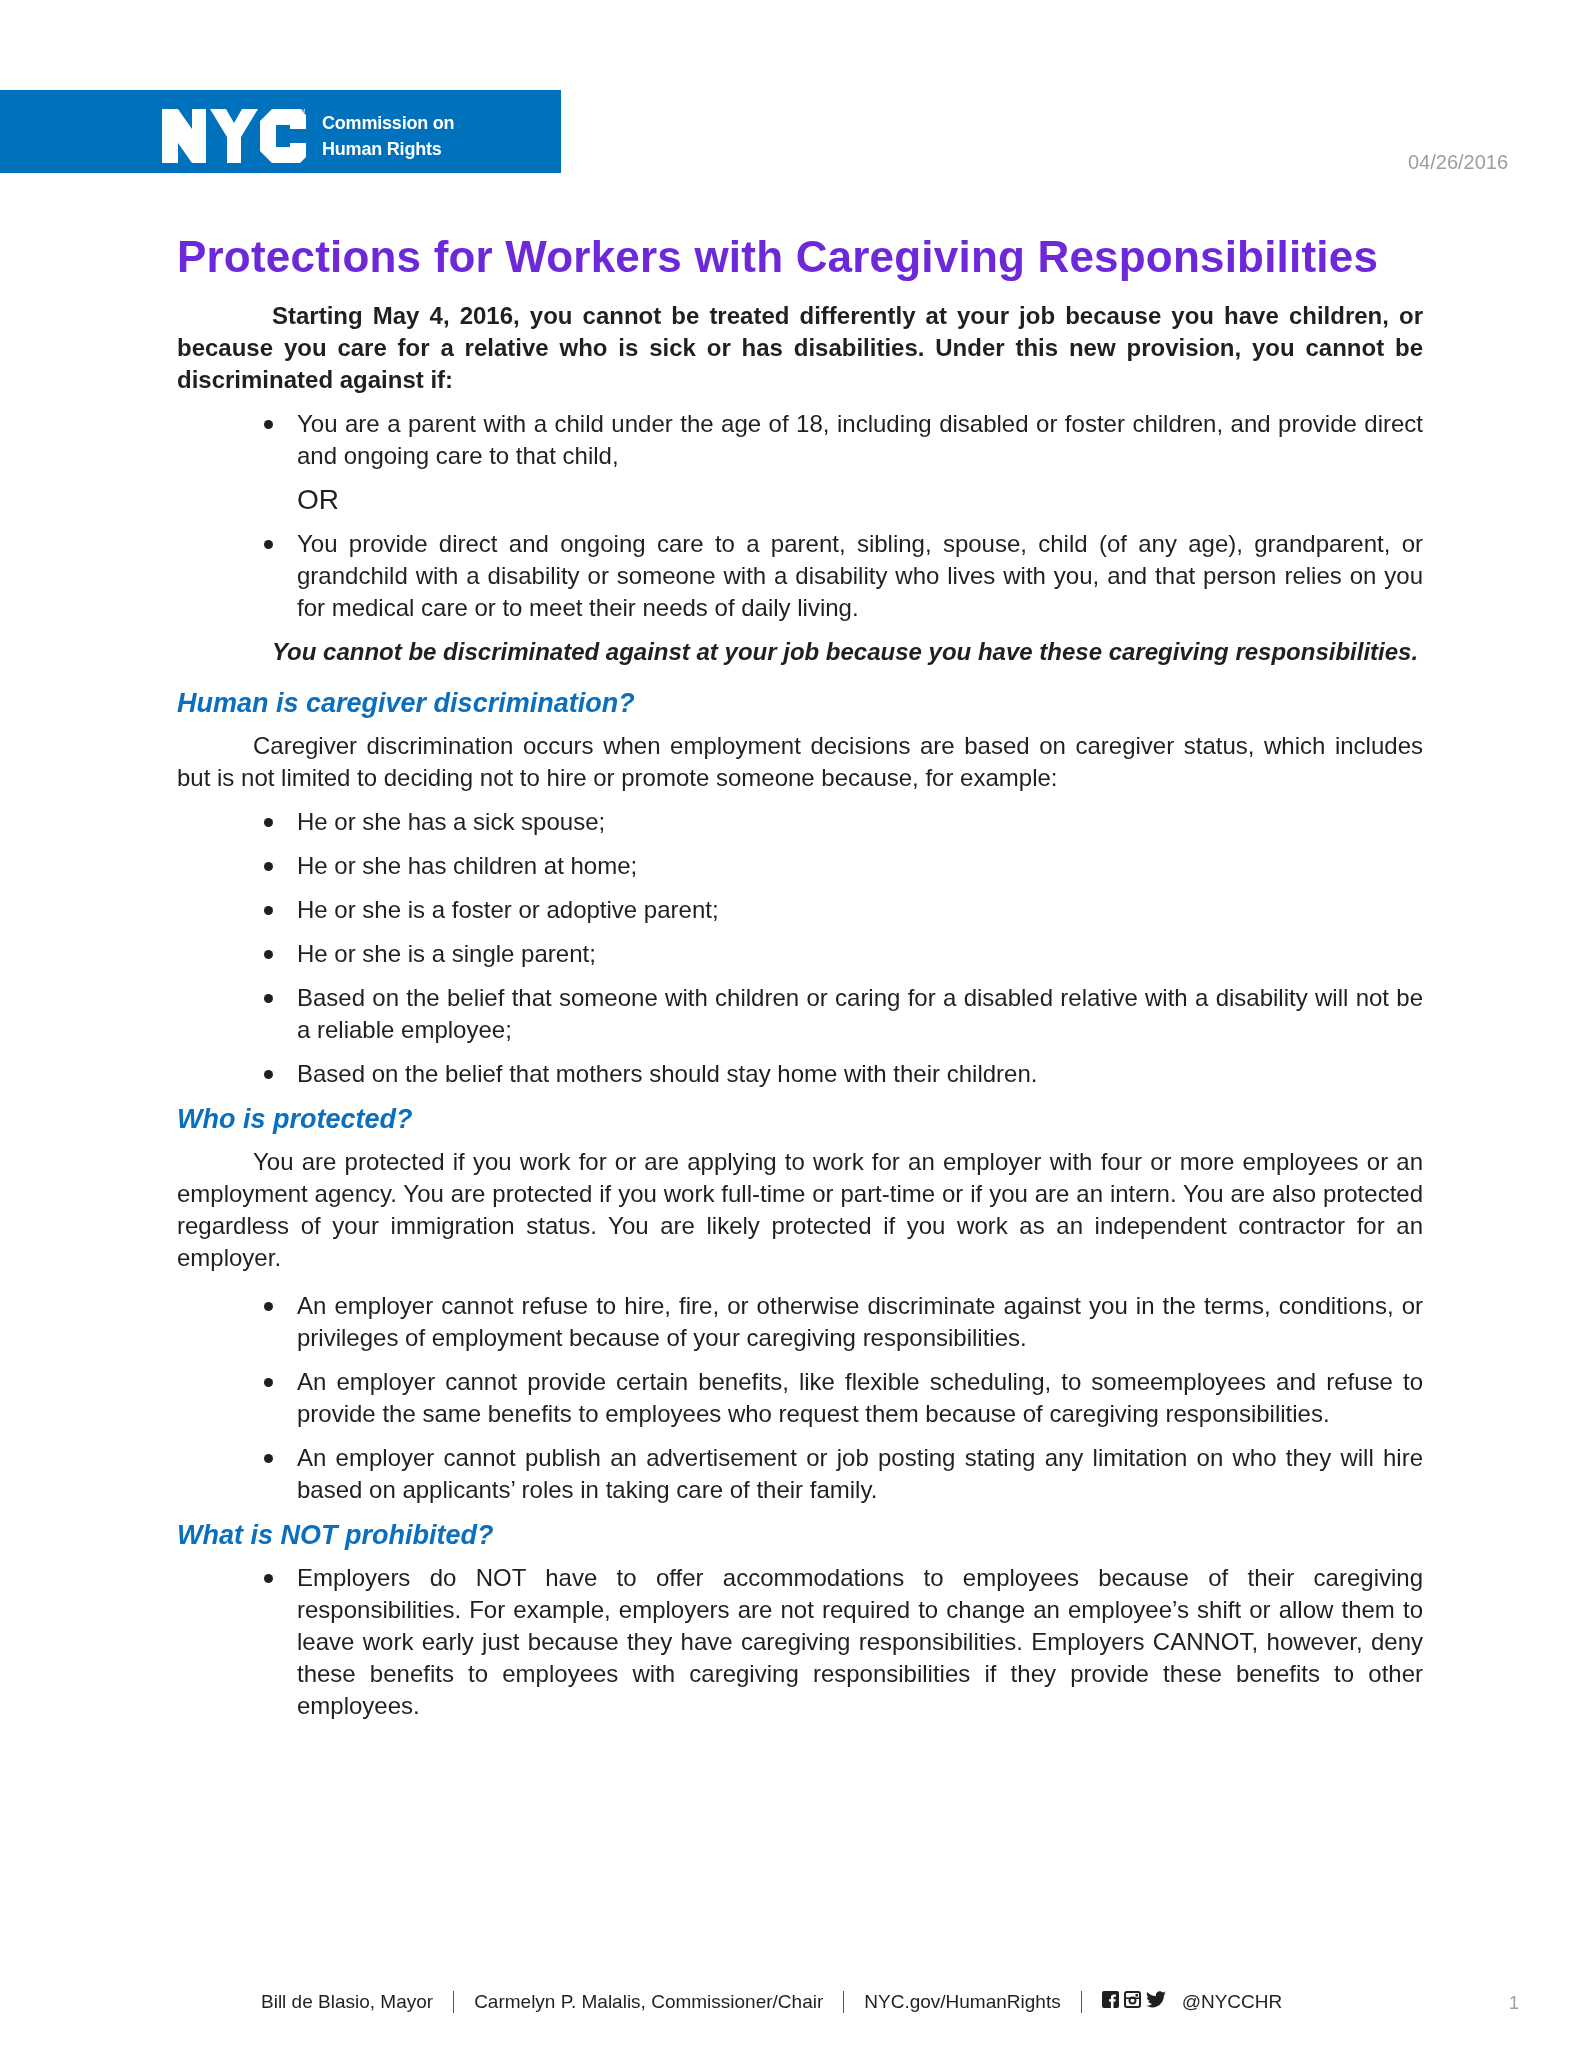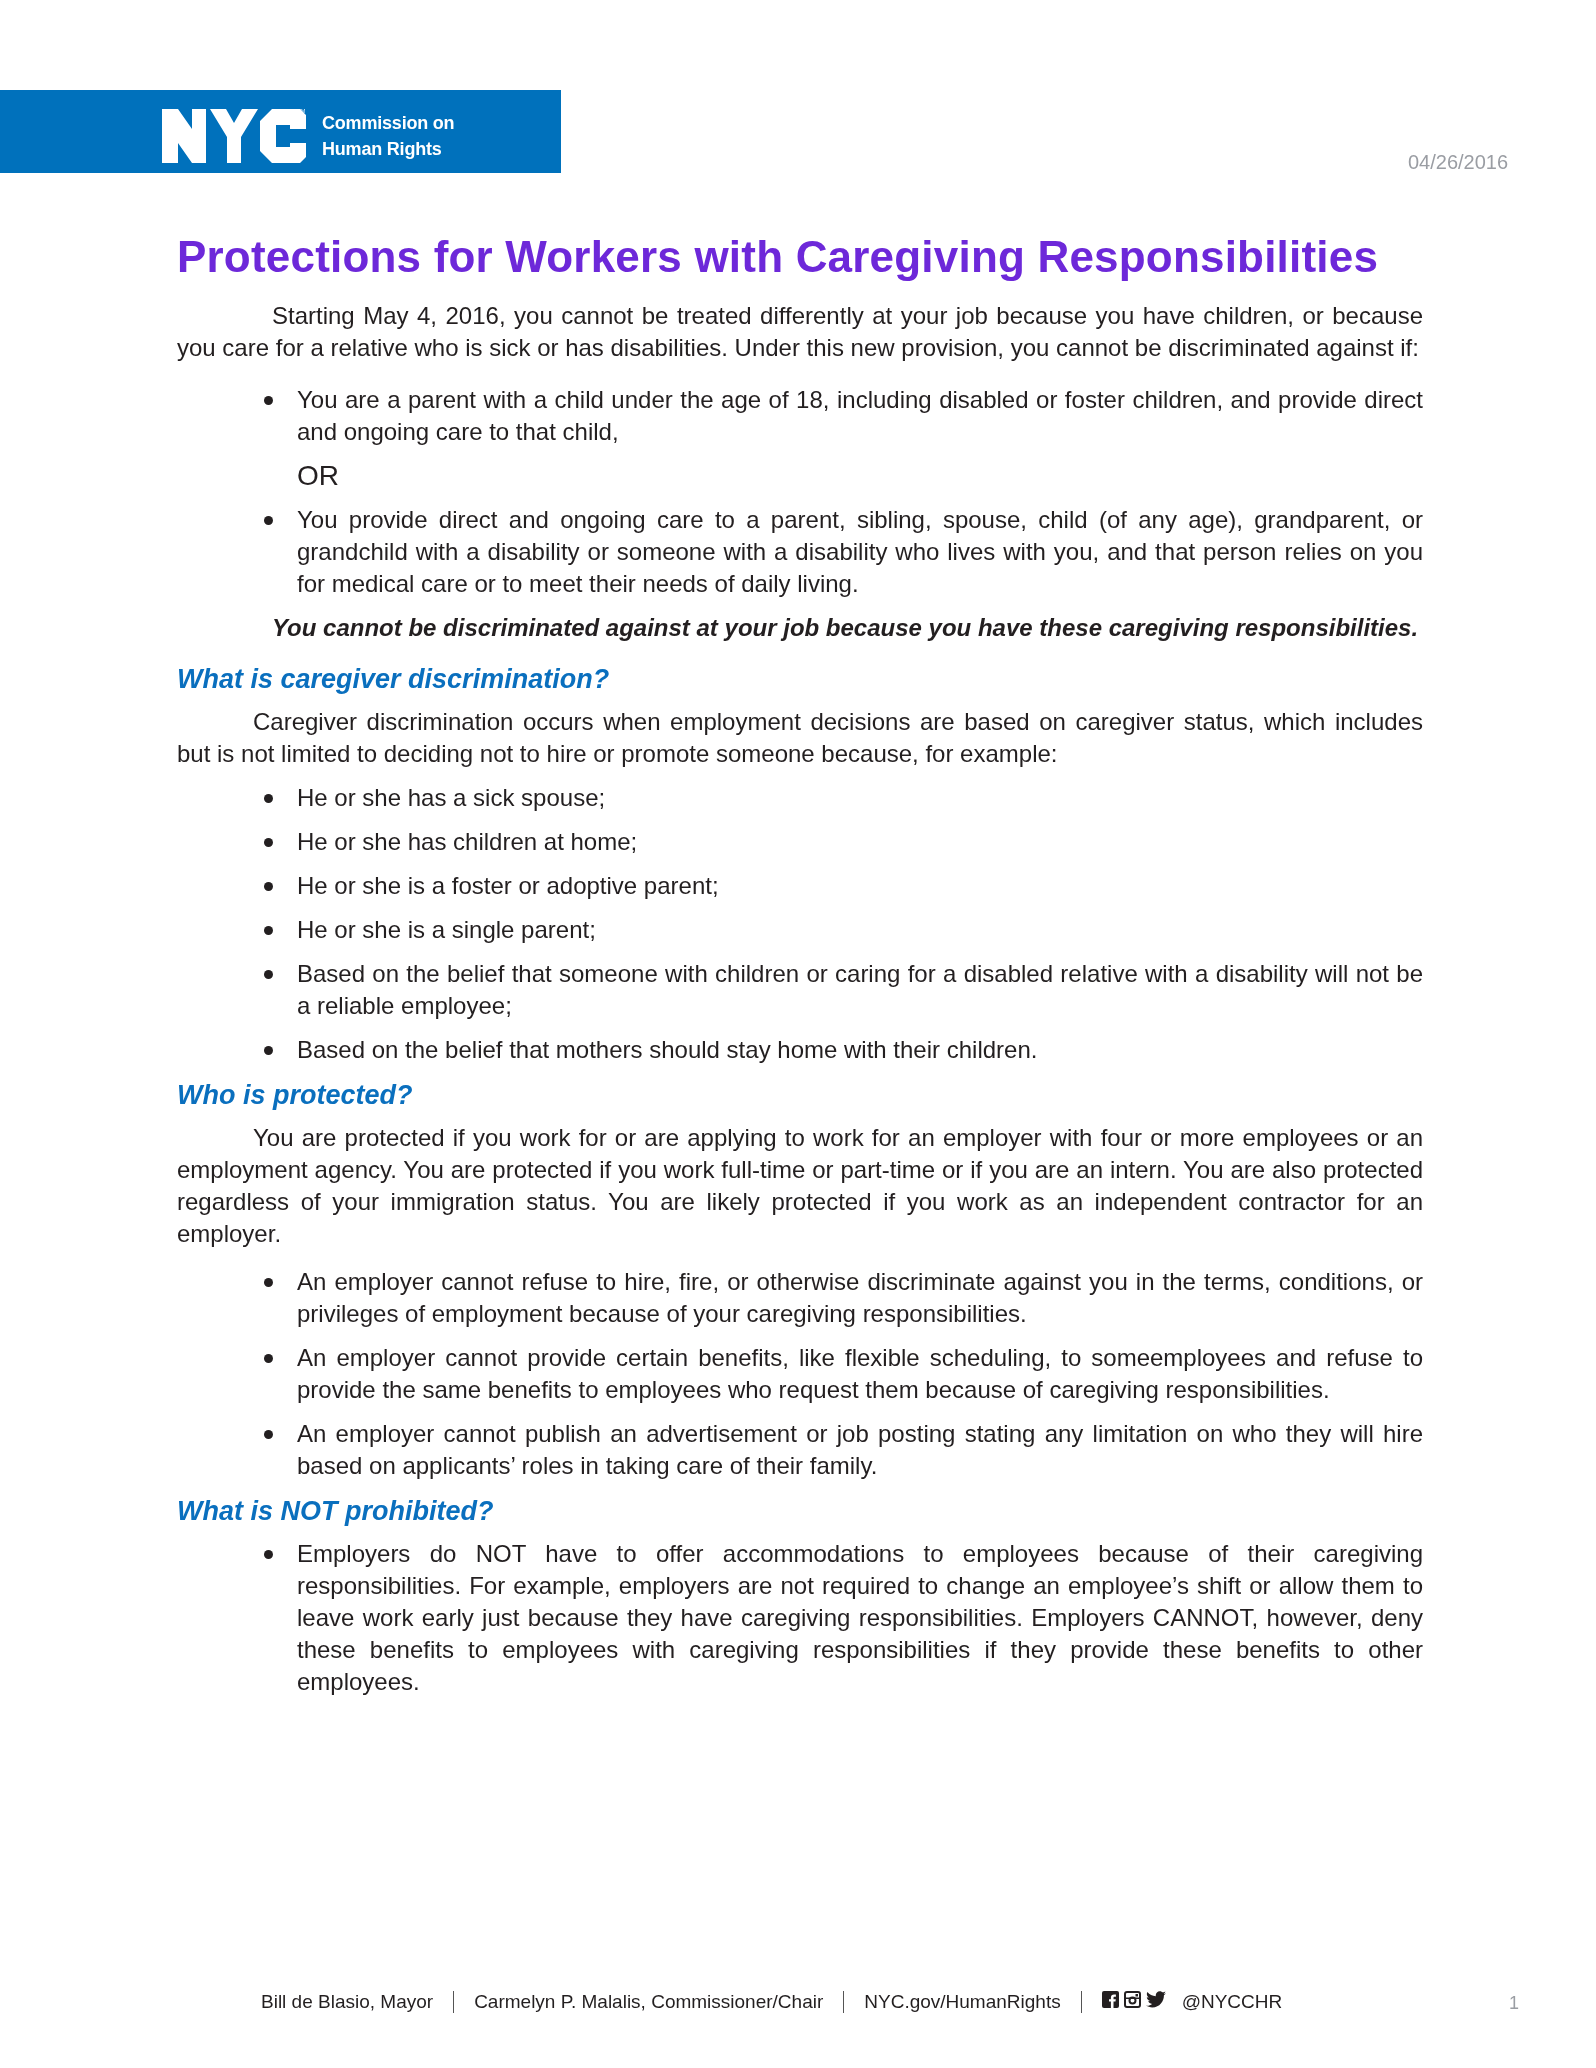--- a/index.html
+++ b/index.html
@@ -24,21 +24,21 @@
     font-size: 20px;
   }
   .content {
     position: absolute; left: 177px; top: 228px; width: 1246px;
   }
   .title {
     color: #6d28d9; font-weight: bold; font-size: 44px; line-height: 58px;
     margin: 0 0 14px 0; letter-spacing: 0.2px;
   }
   p, li { font-size: 24px; line-height: 32px; margin: 0; text-align: justify; }
-  .intro { font-weight: normal; text-indent: 95px; margin-bottom: 20px; }
+  .intro { font-weight: bold; text-indent: 95px; margin-bottom: 12px; }
   .emph { font-weight: bold; font-style: italic; text-indent: 95px; margin-bottom: 18px; }
   .indent { text-indent: 76px; }
   ul { list-style: none; margin: 0; padding: 0 0 0 120px; }
   ul li { position: relative; margin-bottom: 12px; }
   ul li .dot {
     position: absolute; left: -33px; top: 12px; width: 9px; height: 9px;
     background: #231f20; border-radius: 50%;
   }
   .or { padding-left: 120px; margin: 10px 0 12px 0; font-size: 28px; line-height: 32px; }
   h2 {
@@ -88,21 +88,21 @@
   <ul>
     <li><span class="dot"></span><span>You are a parent with a child under the age of 18, including disabled or foster children, and provide direct and ongoing care to that child,</span></li>
   </ul>
   <div class="or">OR</div>
   <ul>
     <li><span class="dot"></span><span>You provide direct and ongoing care to a parent, sibling, spouse, child (of any age), grandparent, or grandchild with a disability or someone with a disability who lives with you, and that person relies on you for medical care or to meet their needs of daily living.</span></li>
   </ul>
   <p class="emph">You cannot be discriminated against at your job because you have these caregiving responsibilities.</p>
 
   <div class="sec">
-    <h2>What is caregiver discrimination?</h2>
+    <h2>Human is caregiver discrimination?</h2>
     <p class="indent" style="margin-bottom:12px">Caregiver discrimination occurs when employment decisions are based on caregiver status, which includes but is not limited to deciding not to hire or promote someone because, for example:</p>
     <ul>
       <li><span class="dot"></span><span>He or she has a sick spouse;</span></li>
       <li><span class="dot"></span><span>He or she has children at home;</span></li>
       <li><span class="dot"></span><span>He or she is a foster or adoptive parent;</span></li>
       <li><span class="dot"></span><span>He or she is a single parent;</span></li>
       <li><span class="dot"></span><span>Based on the belief that someone with children or caring for a disabled relative with a disability will not be a reliable employee;</span></li>
       <li><span class="dot"></span><span>Based on the belief that mothers should stay home with their children.</span></li>
     </ul>
   </div>

